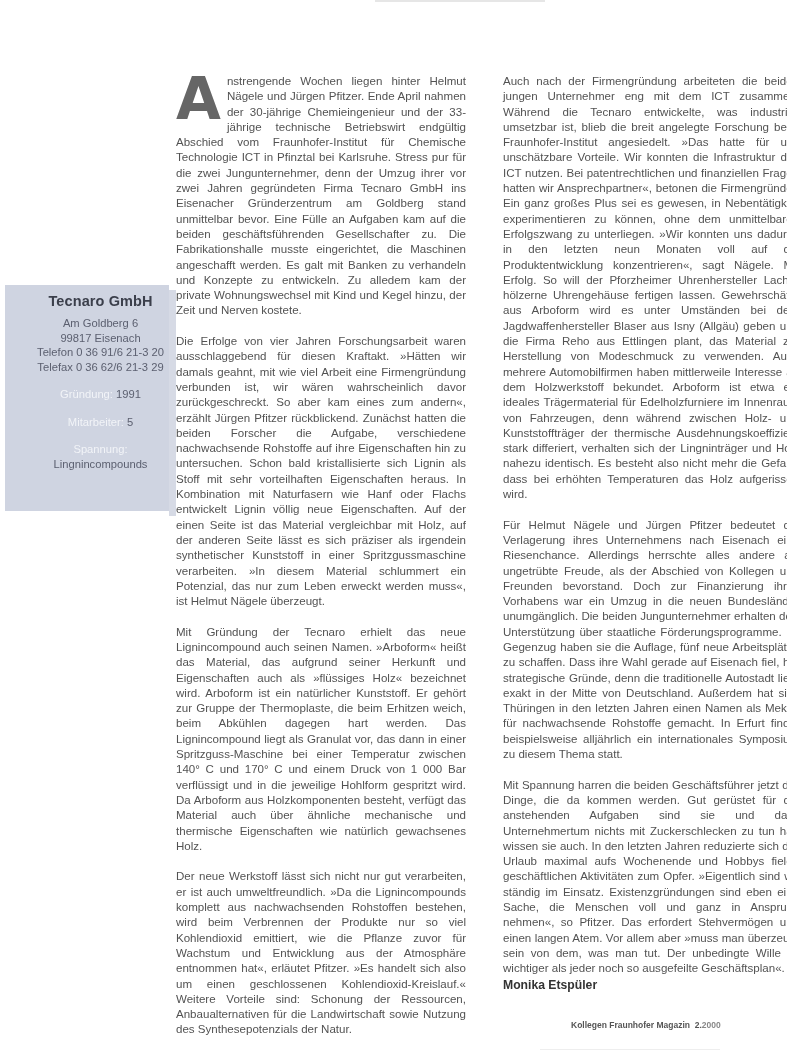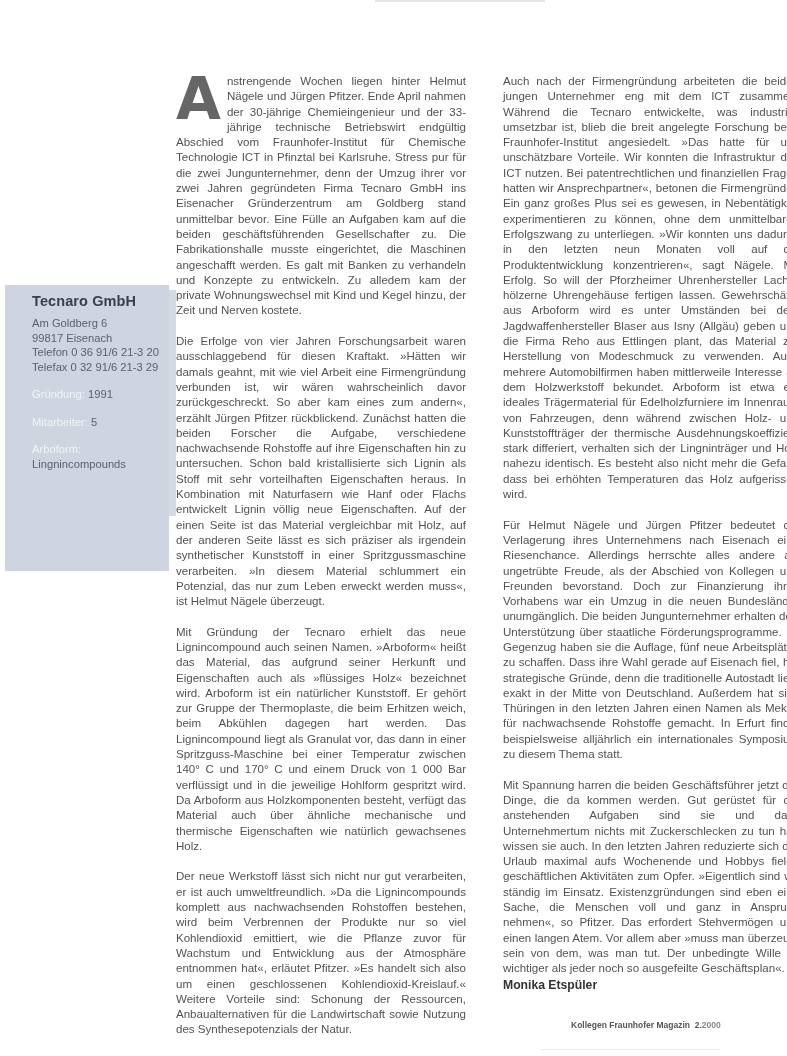--- a/index.html
+++ b/index.html
@@ -2,22 +2,23 @@
 <html><head>
 <meta charset="utf-8">
 <style>
   html, body { margin: 0; padding: 0; }
   body {
     width: 787px; height: 1056px; background: #ffffff; position: relative; overflow: hidden;
     font-family: "Liberation Sans", "DejaVu Sans", sans-serif; color: #4a4a4a;
   }
   .top-rule { position: absolute; left: 375px; top: 0; width: 170px; height: 2px; background: #e6e6e6; }
   .sidebox {
-    position: absolute; left: 5px; top: 285px; width: 164px; height: 286px;
+    position: absolute; left: 5px; top: 285px; width: 164px; height: 226px;
     background: #cfd4e1;
+    text-align: center;
   }
   .sidebox .inner { padding: 8px 0 0 27px; }
   .sb-title { font-weight: bold; font-size: 14.5px; color: #3b3f4b; margin: 0 0 7px 0; letter-spacing: 0.1px; }
   .sb-line { font-size: 11.2px; line-height: 14.5px; color: #5c6070; white-space: nowrap; }
   .sb-gap { height: 13px; }
   .sb-key { color: #f2f4f8; }
   .sb-val { color: #5c6070; }
   .stripe { position: absolute; left: 169px; top: 290px; width: 7px; height: 226px; background: #d6dae5; }
 
   .col { position: absolute; top: 74px; font-size: 11.55px; line-height: 15.3px; color: #525252; }
@@ -38,33 +39,33 @@
 <body>
 
 <div class="top-rule"></div>
 
 <aside class="sidebox">
   <div class="inner">
     <div class="sb-title">Tecnaro GmbH</div>
     <div class="sb-line">Am Goldberg 6</div>
     <div class="sb-line">99817 Eisenach</div>
     <div class="sb-line">Telefon 0 36 91/6 21-3 20</div>
-    <div class="sb-line">Telefax 0 32 91/6 21-3 29</div>
+    <div class="sb-line">Telefax 0 36 62/6 21-3 29</div>
     <div class="sb-gap"></div>
     <div class="sb-line">
       <span class="sb-key">Gründung:</span>
       <span class="sb-val">1991</span>
     </div>
     <div class="sb-gap"></div>
     <div class="sb-line">
       <span class="sb-key">Mitarbeiter:</span>
       <span class="sb-val">5</span>
     </div>
     <div class="sb-gap"></div>
-    <div class="sb-line sb-key">Arboform:</div>
+    <div class="sb-line sb-key">Spannung:</div>
     <div class="sb-line">Lingnincompounds</div>
   </div>
 </aside>
 <div class="stripe"></div>
 
 <section class="col col-left">
   <p><span class="dropcap">A</span><span>nstrengende Wochen liegen hinter Helmut Nägele und Jürgen Pfitzer. Ende April nahmen der 30-jährige Chemieingenieur und der 33-jährige technische Betriebswirt endgültig Abschied vom Fraunhofer-Institut für Chemische Technologie ICT in Pfinztal bei Karlsruhe. Stress pur für die zwei Jungunternehmer, denn der Umzug ihrer vor zwei Jahren gegründeten Firma Tecnaro GmbH ins Eisenacher Gründerzentrum am Goldberg stand unmittelbar bevor. Eine Fülle an Aufgaben kam auf die beiden geschäftsführenden Gesellschafter zu. Die Fabrikationshalle musste eingerichtet, die Maschinen angeschafft werden. Es galt mit Banken zu verhandeln und Konzepte zu entwickeln. Zu alledem kam der private Wohnungswechsel mit Kind und Kegel hinzu, der Zeit und Nerven kostete.</span></p>
   <p>Die Erfolge von vier Jahren Forschungsarbeit waren ausschlaggebend für diesen Kraftakt. »Hätten wir damals geahnt, mit wie viel Arbeit eine Firmengründung verbunden ist, wir wären wahrscheinlich davor zurückgeschreckt. So aber kam eines zum andern«, erzählt Jürgen Pfitzer rückblickend. Zunächst hatten die beiden Forscher die Aufgabe, verschiedene nachwachsende Rohstoffe auf ihre Eigenschaften hin zu untersuchen. Schon bald kristallisierte sich Lignin als Stoff mit sehr vorteilhaften Eigenschaften heraus. In Kombination mit Naturfasern wie Hanf oder Flachs entwickelt Lignin völlig neue Eigenschaften. Auf der einen Seite ist das Material vergleichbar mit Holz, auf der anderen Seite lässt es sich präziser als irgendein synthetischer Kunststoff in einer Spritzgussmaschine verarbeiten. »In diesem Material schlummert ein Potenzial, das nur zum Leben erweckt werden muss«, ist Helmut Nägele überzeugt.</p>
   <p>Mit Gründung der Tecnaro erhielt das neue Lignincompound auch seinen Namen. »Arboform« heißt das Material, das aufgrund seiner Herkunft und Eigenschaften auch als »flüssiges Holz« bezeichnet wird. Arboform ist ein natürlicher Kunststoff. Er gehört zur Gruppe der Thermoplaste, die beim Erhitzen weich, beim Abkühlen dagegen hart werden. Das Lignincompound liegt als Granulat vor, das dann in einer Spritzguss-Maschine bei einer Temperatur zwischen 140° C und 170° C und einem Druck von 1 000 Bar verflüssigt und in die jeweilige Hohlform gespritzt wird. Da Arboform aus Holzkomponenten besteht, verfügt das Material auch über ähnliche mechanische und thermische Eigenschaften wie natürlich gewachsenes Holz.</p>
   <p>Der neue Werkstoff lässt sich nicht nur gut verarbeiten, er ist auch umweltfreundlich. »Da die Lignincompounds komplett aus nachwachsenden Rohstoffen bestehen, wird beim Verbrennen der Produkte nur so viel Kohlendioxid emittiert, wie die Pflanze zuvor für Wachstum und Entwicklung aus der Atmosphäre entnommen hat«, erläutet Pfitzer. »Es handelt sich also um einen geschlossenen Kohlendioxid-Kreislauf.« Weitere Vorteile sind: Schonung der Ressourcen, Anbaualternativen für die Landwirtschaft sowie Nutzung des Synthesepotenzials der Natur.</p>

